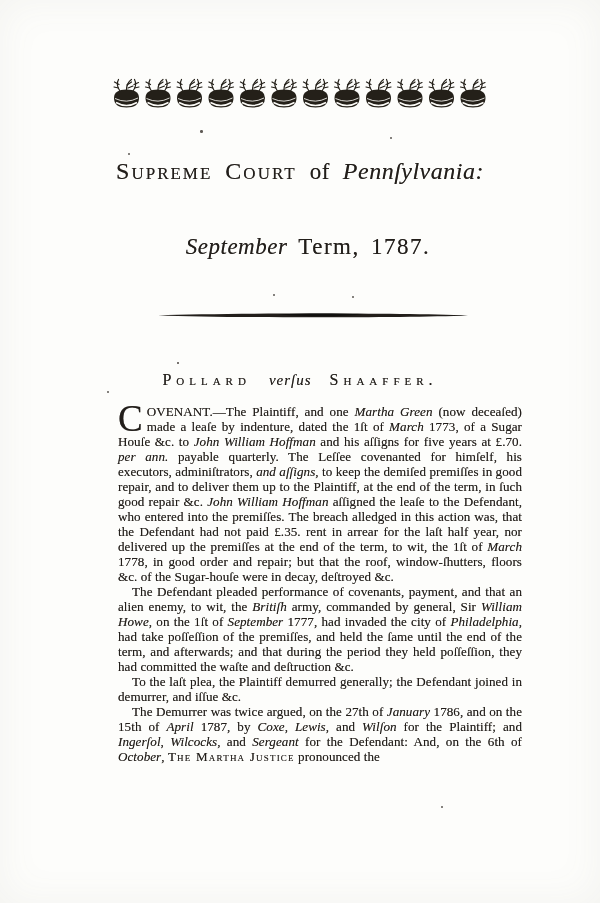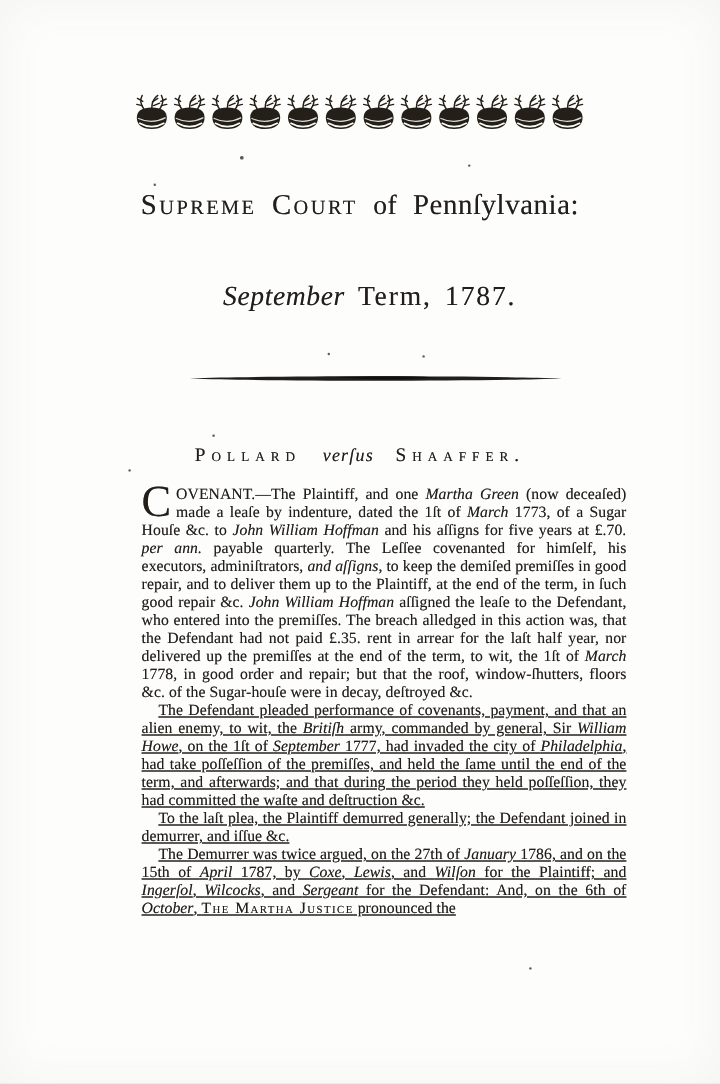--- a/index.html
+++ b/index.html
@@ -26,21 +26,21 @@
   
   .court-line{
     position:absolute;top:158px;left:0;width:600px;
     text-align:center;line-height:1.15;
     font-size:24px;letter-spacing:2px;word-spacing:5px;
     text-shadow:0 0 .5px rgba(34,30,26,.6);
     white-space:nowrap;
   }
   .court-line .smallcaps{font-variant:small-caps;}
   .court-line .of{font-variant:normal;letter-spacing:.5px;font-size:23px;text-align:center;}
-  .court-line .place{font-variant:normal;letter-spacing:.5px;font-size:24px;}
+  .court-line .place{font-variant:normal;font-style:italic;letter-spacing:.5px;font-size:24px;}
   .term-line{
     position:absolute;top:234px;left:8px;width:600px;
     text-align:center;line-height:1.15;
     font-size:23px;letter-spacing:1.5px;word-spacing:4px;
     text-shadow:0 0 .5px rgba(34,30,26,.6);
     white-space:nowrap;
   }
   .term-line .month{font-style:italic;letter-spacing:.5px;}
   
   .rule{position:absolute;top:312px;left:158px;width:310px;height:7px;}
@@ -56,21 +56,21 @@
   .case-title .vs{font-variant:normal;font-style:italic;letter-spacing:1px;font-size:15px;margin-top:23px;}
   
   .body-text{
     position:absolute;top:404px;left:118px;width:404px;
     font-size:13.1px;line-height:15px;
     text-align:justify;
     letter-spacing:.05px;
     text-shadow:0 0 .45px rgba(34,30,26,.55);
   }
   .body-text p{margin:0;}
-  .body-text p.indent{text-indent:14px;text-decoration:underline;}
+  .body-text p.indent{text-indent:14px;}
   .dropcap{
     float:left;
     font-size:37px;line-height:28px;
     padding:1px 4px 0 0;
   }
   .sc{font-variant:small-caps;letter-spacing:1.2px;}
   .catchword{
     position:absolute;top:793px;left:118px;width:404px;
     text-align:right;padding-right:30px;box-sizing:border-box;
     font-size:13.1px;line-height:15px;

